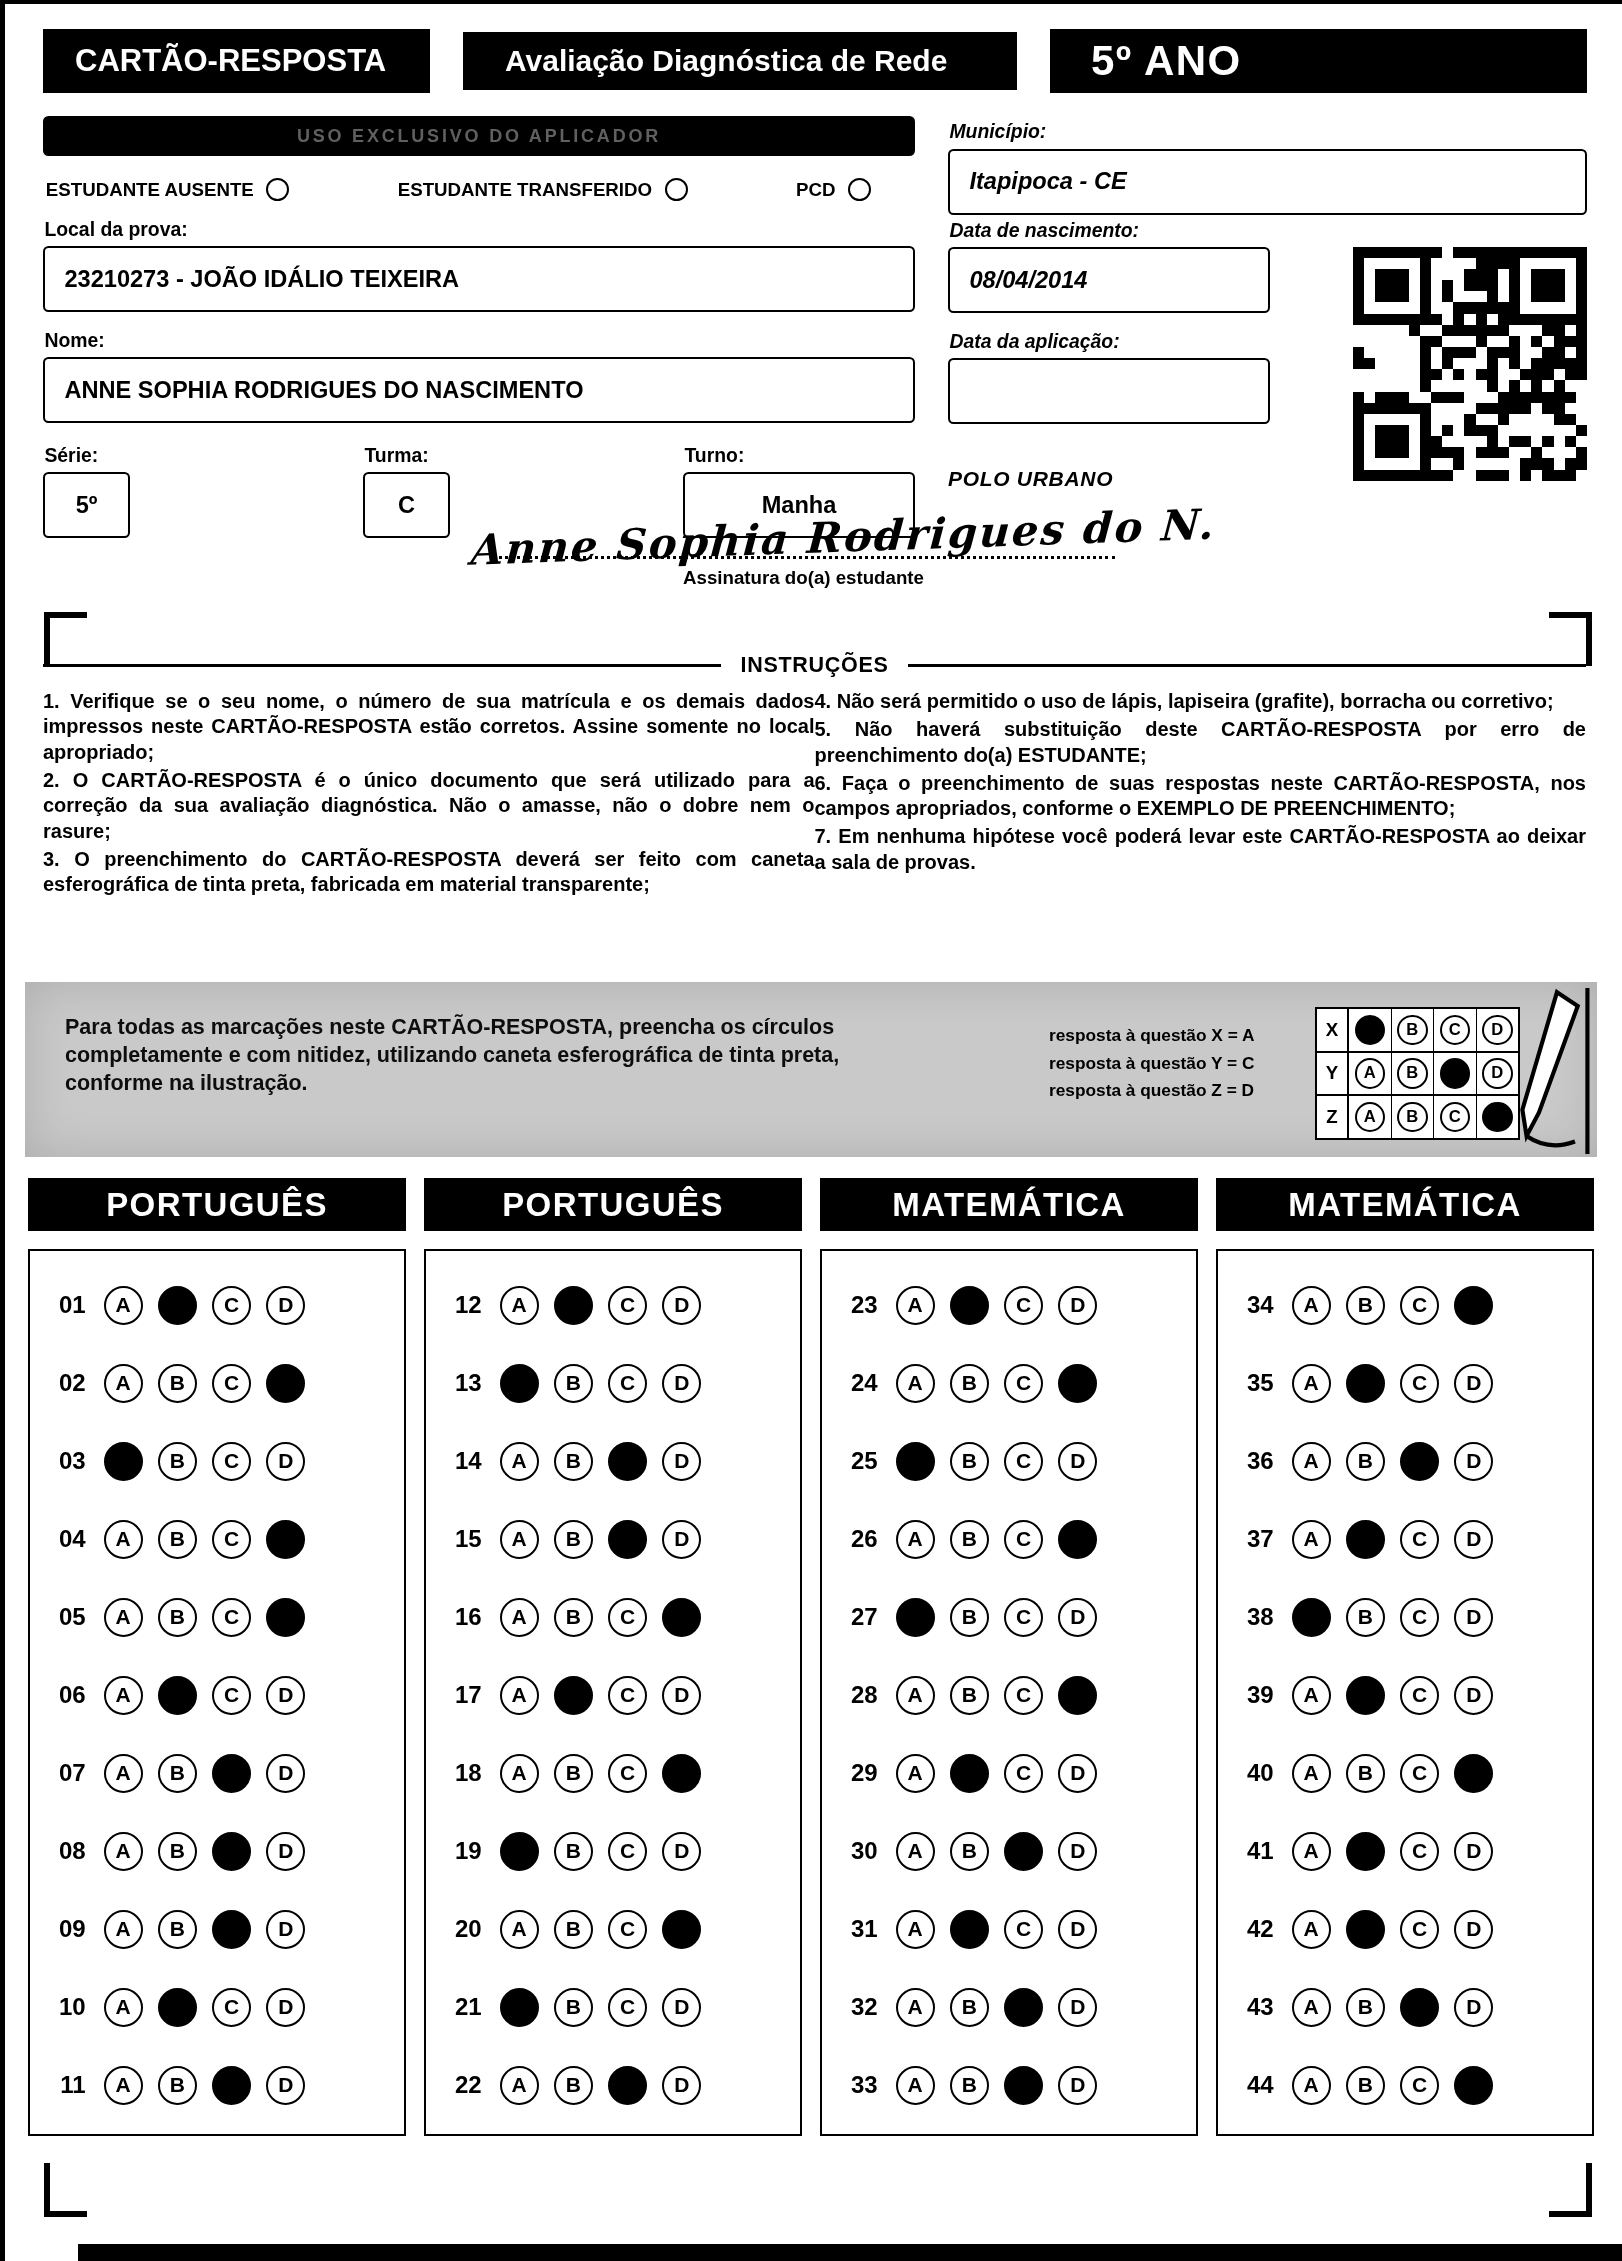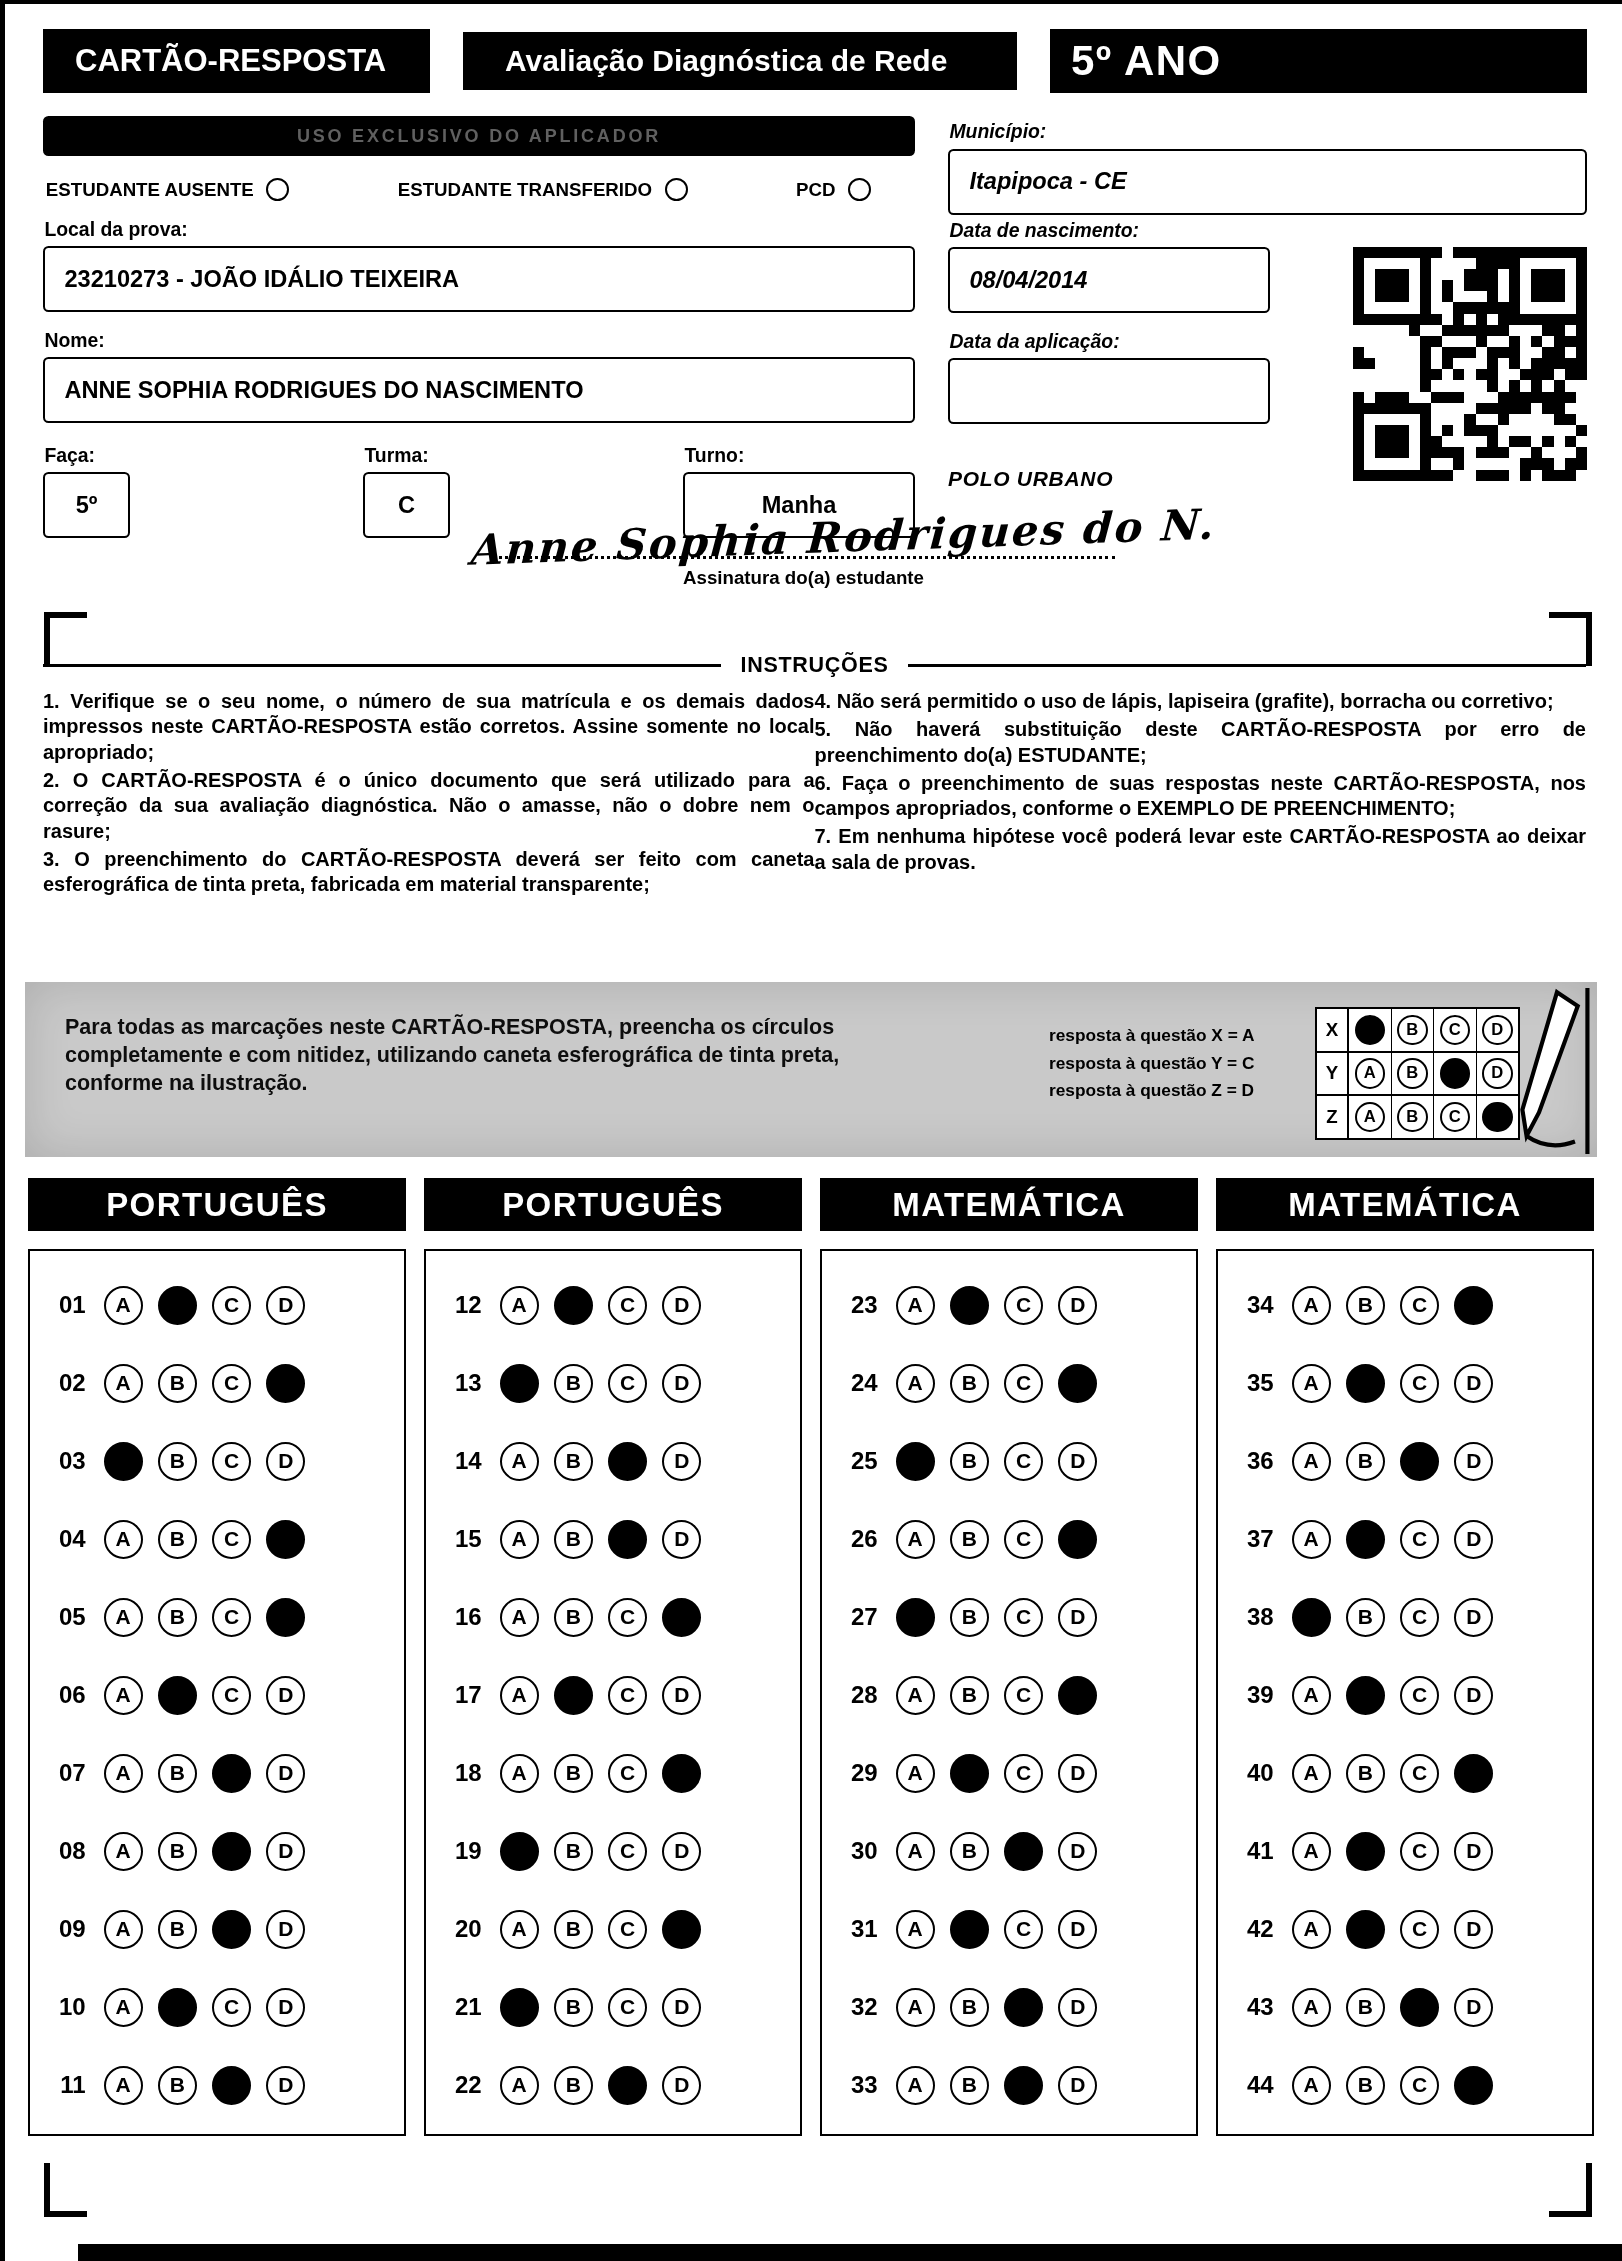--- a/index.html
+++ b/index.html
@@ -12,21 +12,21 @@
   
   .edge-left { position:absolute; left:0; top:0; bottom:0; width:4.8px; background:#000; }
   .edge-top  { position:absolute; left:0; top:0; right:0; height:4.2px; background:#000; }
   .bottom-bar{ position:absolute; left:78px; right:0; bottom:0; height:16.6px; background:#000; }
 
   
   .header-row { position:absolute; top:29px; left:43px; right:35px; display:flex; align-items:flex-start; }
   .hbox { background:#000; color:#fff; font-weight:bold; display:flex; align-items:center; }
   .hbox.title    { width:387px; height:64px; font-size:31px; padding-left:32px; }
   .hbox.subtitle { width:554px; height:58px; font-size:30px; margin-left:33px; margin-top:2.8px; padding-left:42px; }
-  .hbox.grade    { flex:1; height:64px; font-size:42px; margin-left:33px; padding-left:21px; letter-spacing:1.4px; }
+  .hbox.grade    { flex:1; height:64px; font-size:42px; margin-left:33px; padding-left:41px; letter-spacing:1.4px; }
 
   
   .form-area { position:absolute; top:116px; left:43px; right:35px; display:flex; }
   .form-left { width:872px; }
   .form-right{ flex:1; margin-left:33px;font-style:italic; }
 
   .aplicador-bar { height:40px; background:#000; border-radius:5.5px; display:flex; align-items:center; justify-content:center;
     color:#606060; font-weight:bold; font-size:18px; letter-spacing:2.8px; }
 
   .check-row { display:flex; align-items:center; margin-top:22px; padding:0 44px 0 2.8px; justify-content:space-between; }
@@ -137,21 +137,21 @@
     </div>
 
     <div class="field-label">Local da prova:</div>
     <div class="field-box">23210273 - JOÃO IDÁLIO TEIXEIRA</div>
 
     <div class="field-label">Nome:</div>
     <div class="field-box">ANNE SOPHIA RODRIGUES DO NASCIMENTO</div>
 
     <div class="small-row">
       <div class="small-field w-serie">
-        <div class="field-label">Faça:</div>
+        <div class="field-label">Série:</div>
         <div class="field-box">5º</div>
       </div>
       <div class="small-field w-turma">
         <div class="field-label">Turma:</div>
         <div class="field-box">C</div>
       </div>
       <div class="small-field w-turno">
         <div class="field-label">Turno:</div>
         <div class="field-box">Manha</div>
       </div>

